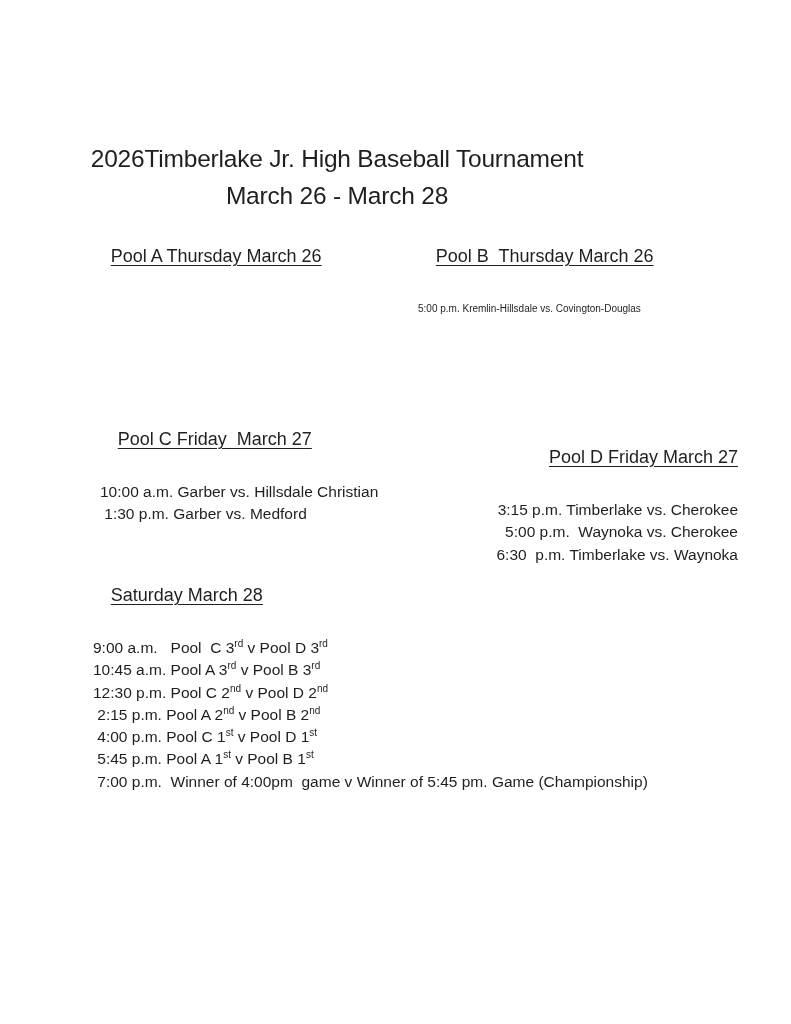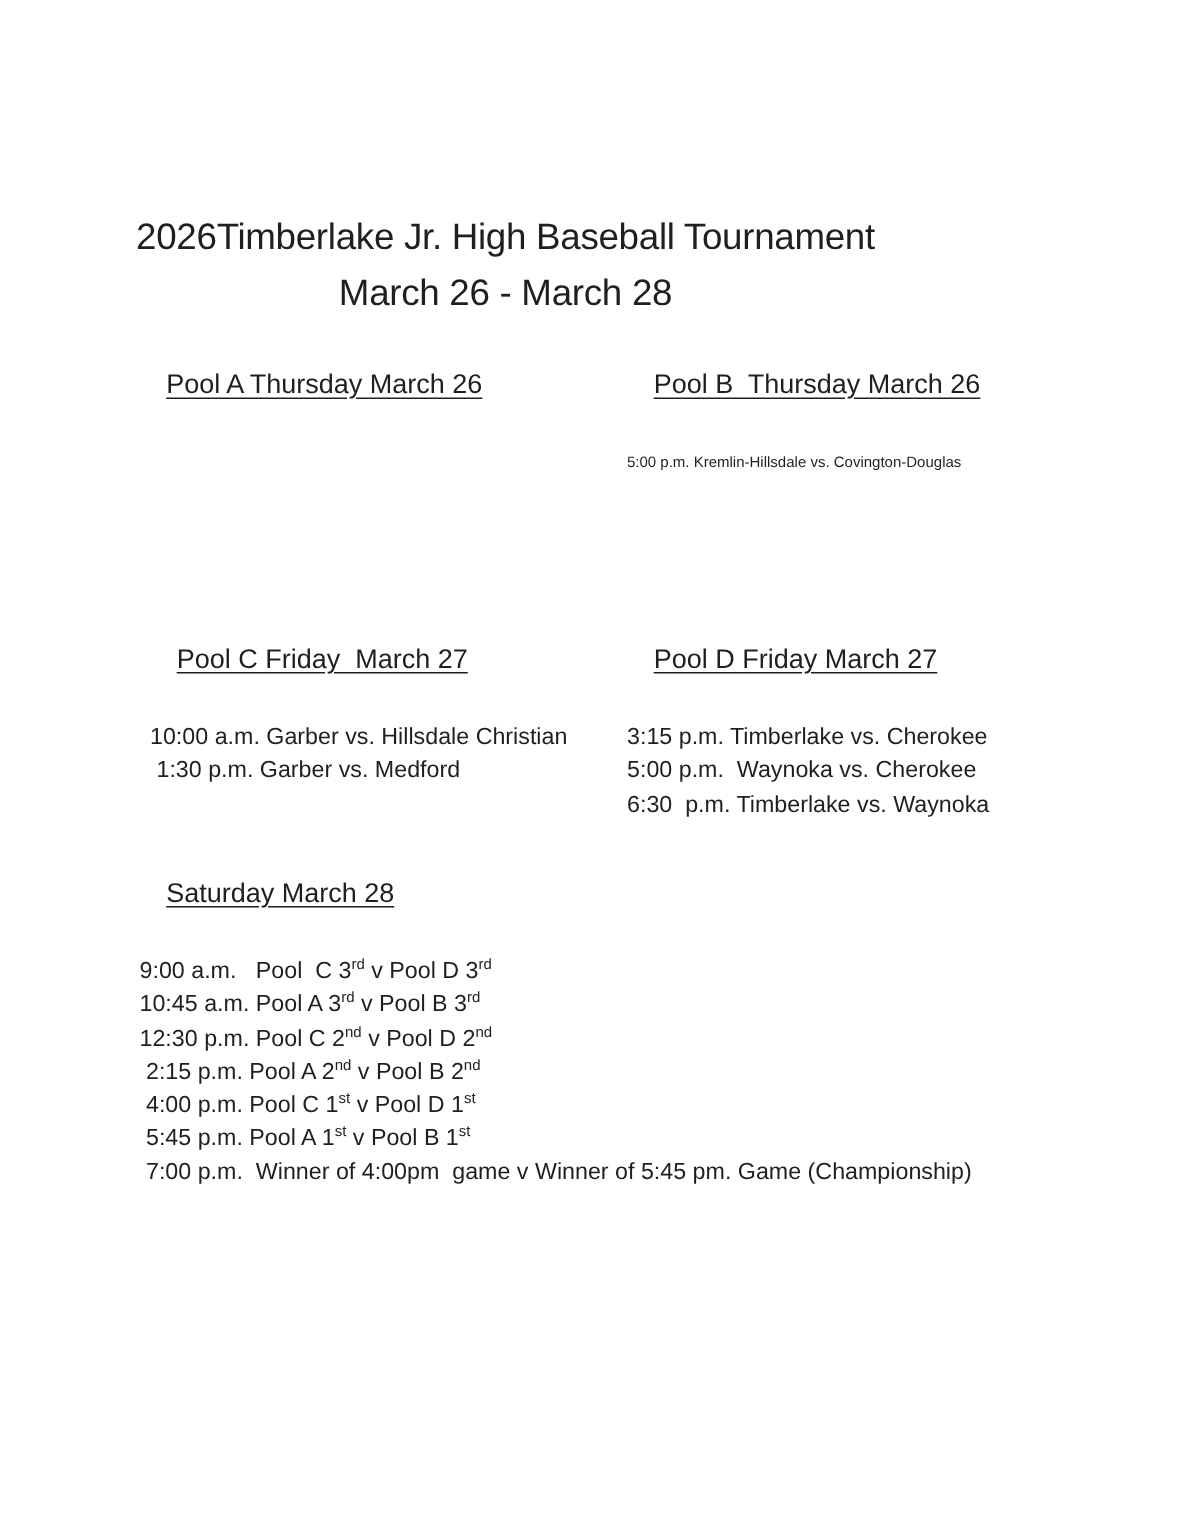--- a/index.html
+++ b/index.html
@@ -28,21 +28,21 @@
     letter-spacing: -0.2px;
     margin-top: 44px;
   }
   .section {
     position: absolute;
     white-space: pre-wrap;
   }
   .pool-a { left: 93px;  top: 227px; width: 320px; }
   .pool-b { left: 418px; top: 227px; width: 320px; }
   .pool-c { left: 100px;  top: 410px; width: 320px; }
-  .pool-d { left: 418px; top: 410px; width: 320px; }
+  .pool-d { left: 418px; top: 428px; width: 320px; text-align: right; }
   .saturday { left: 93px; top: 566px; width: 640px; }
   .section .heading {
     font-size: 18px;
     line-height: 22px;
     text-decoration: underline;
     text-underline-offset: 3px;
     margin-bottom: 13px;
     display: inline-block;
   }
   .section .games { display: block; }

